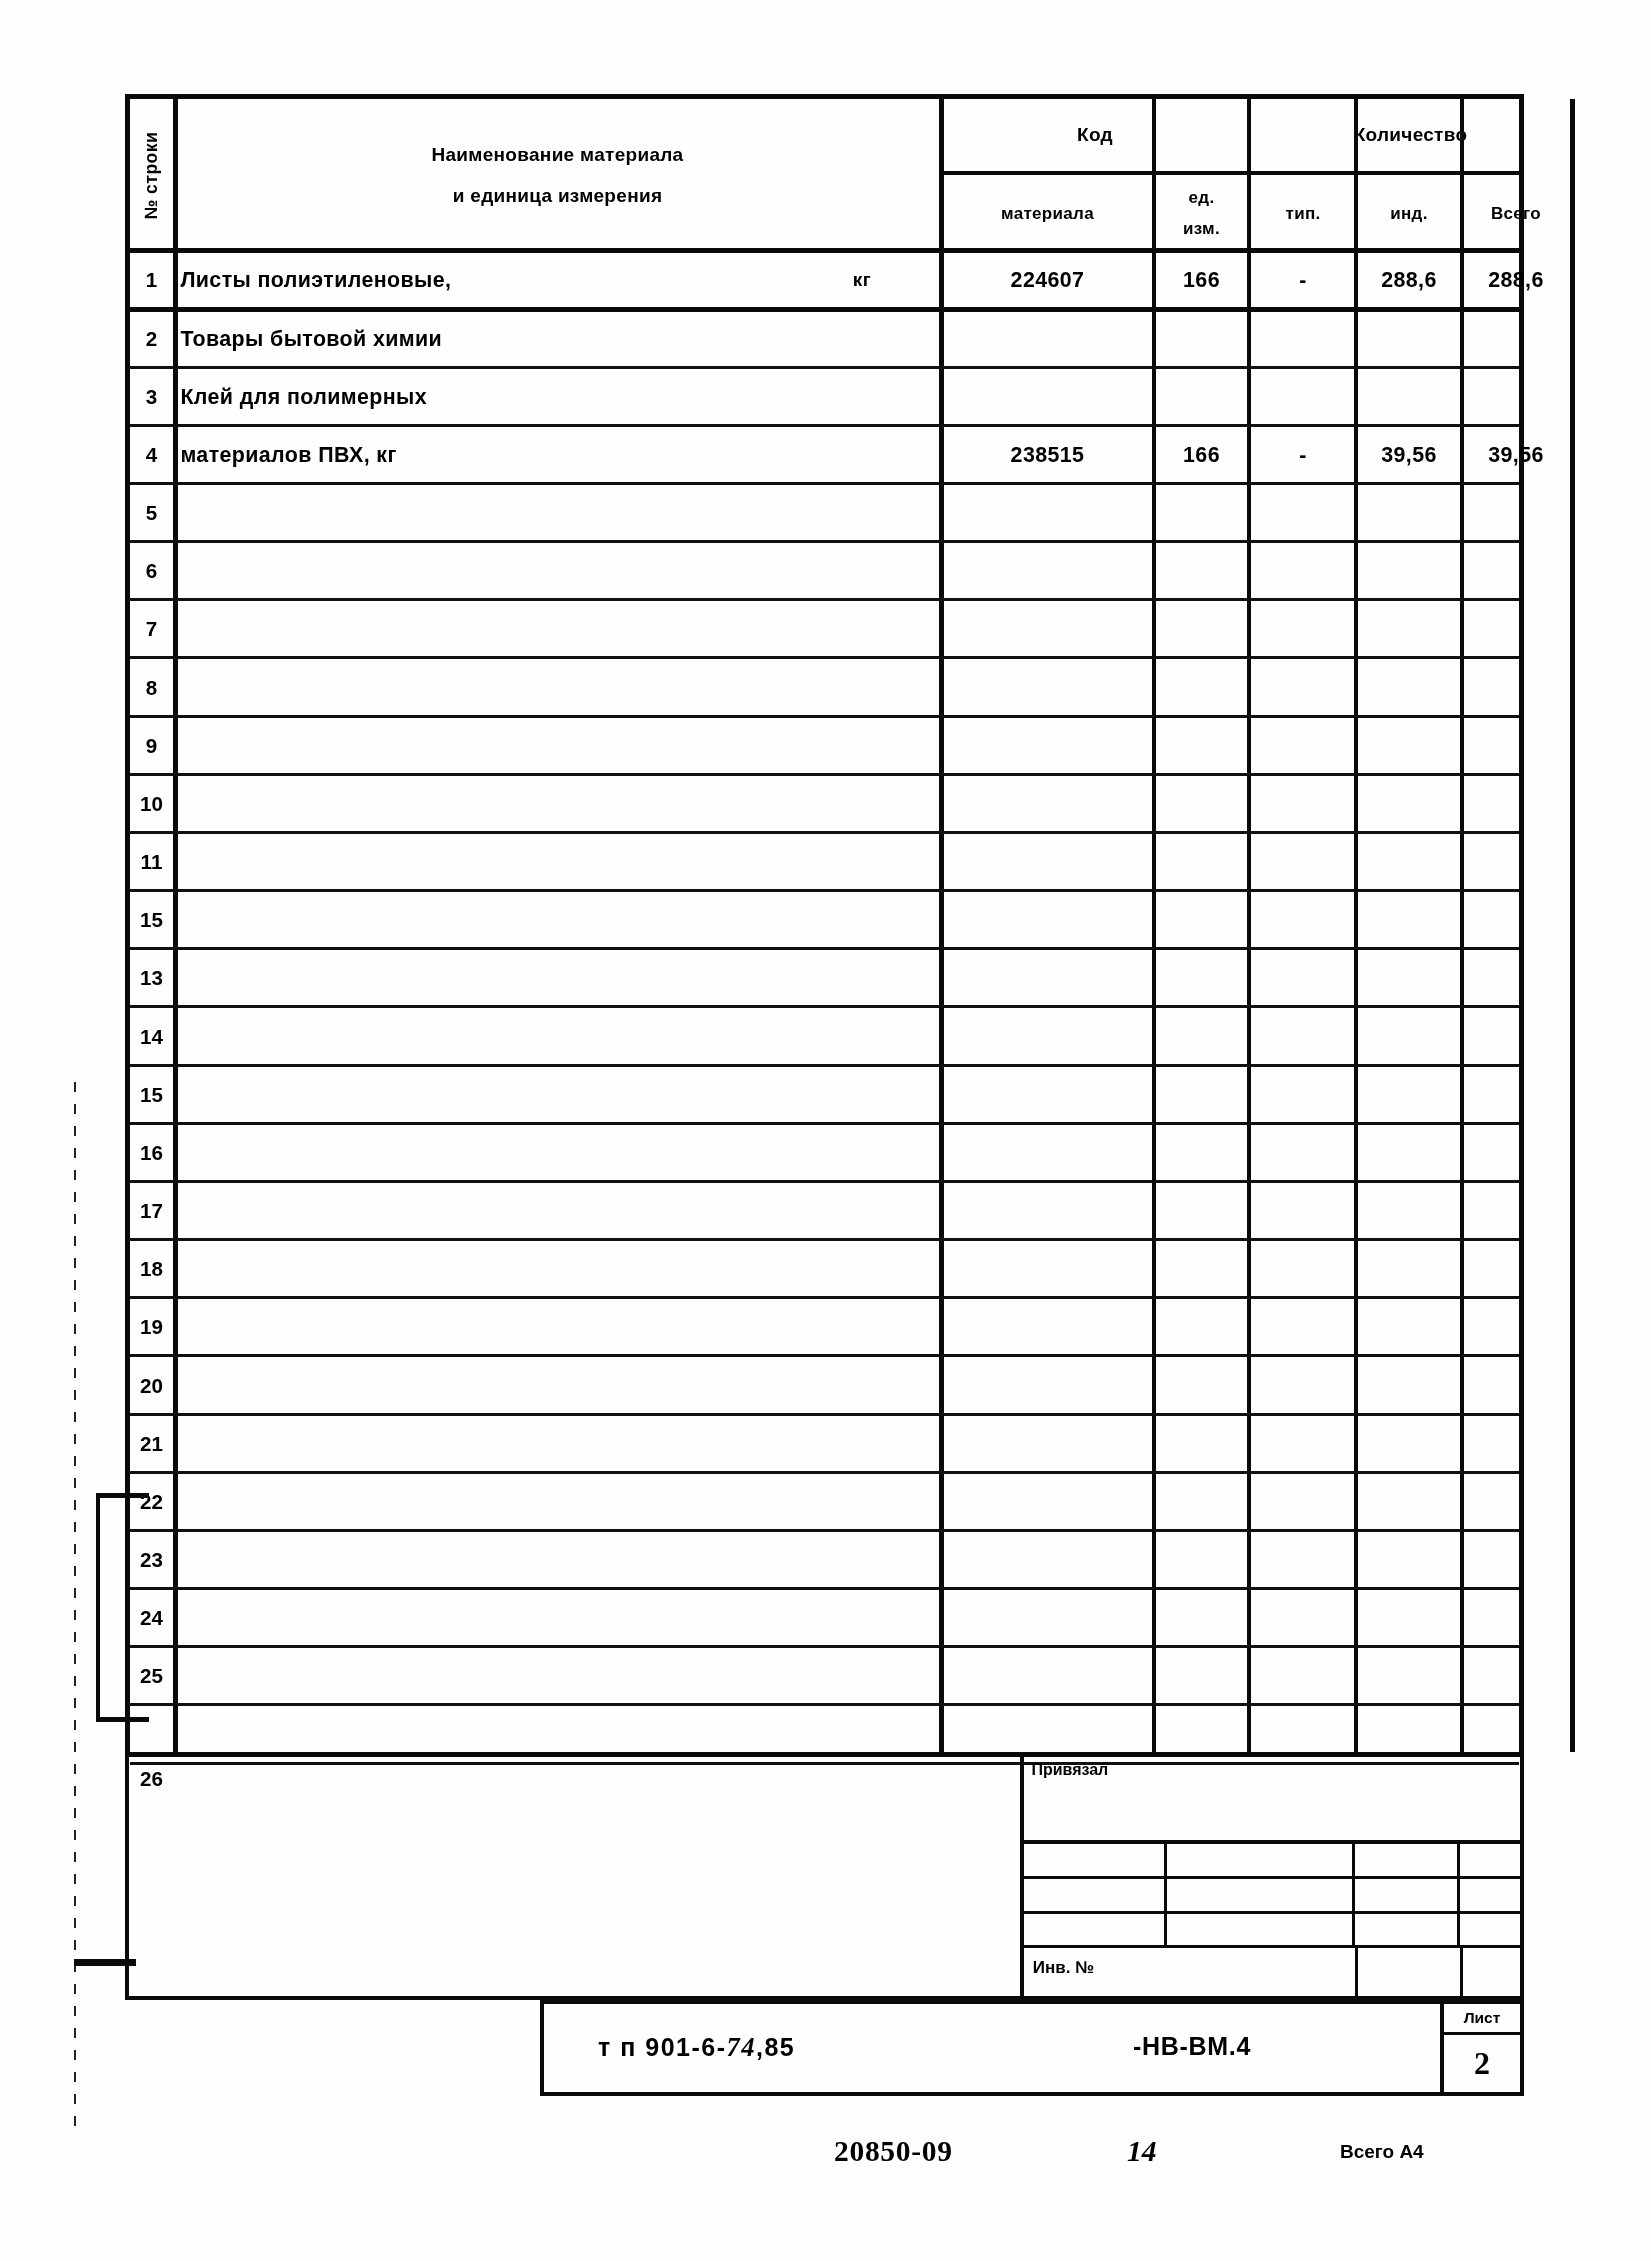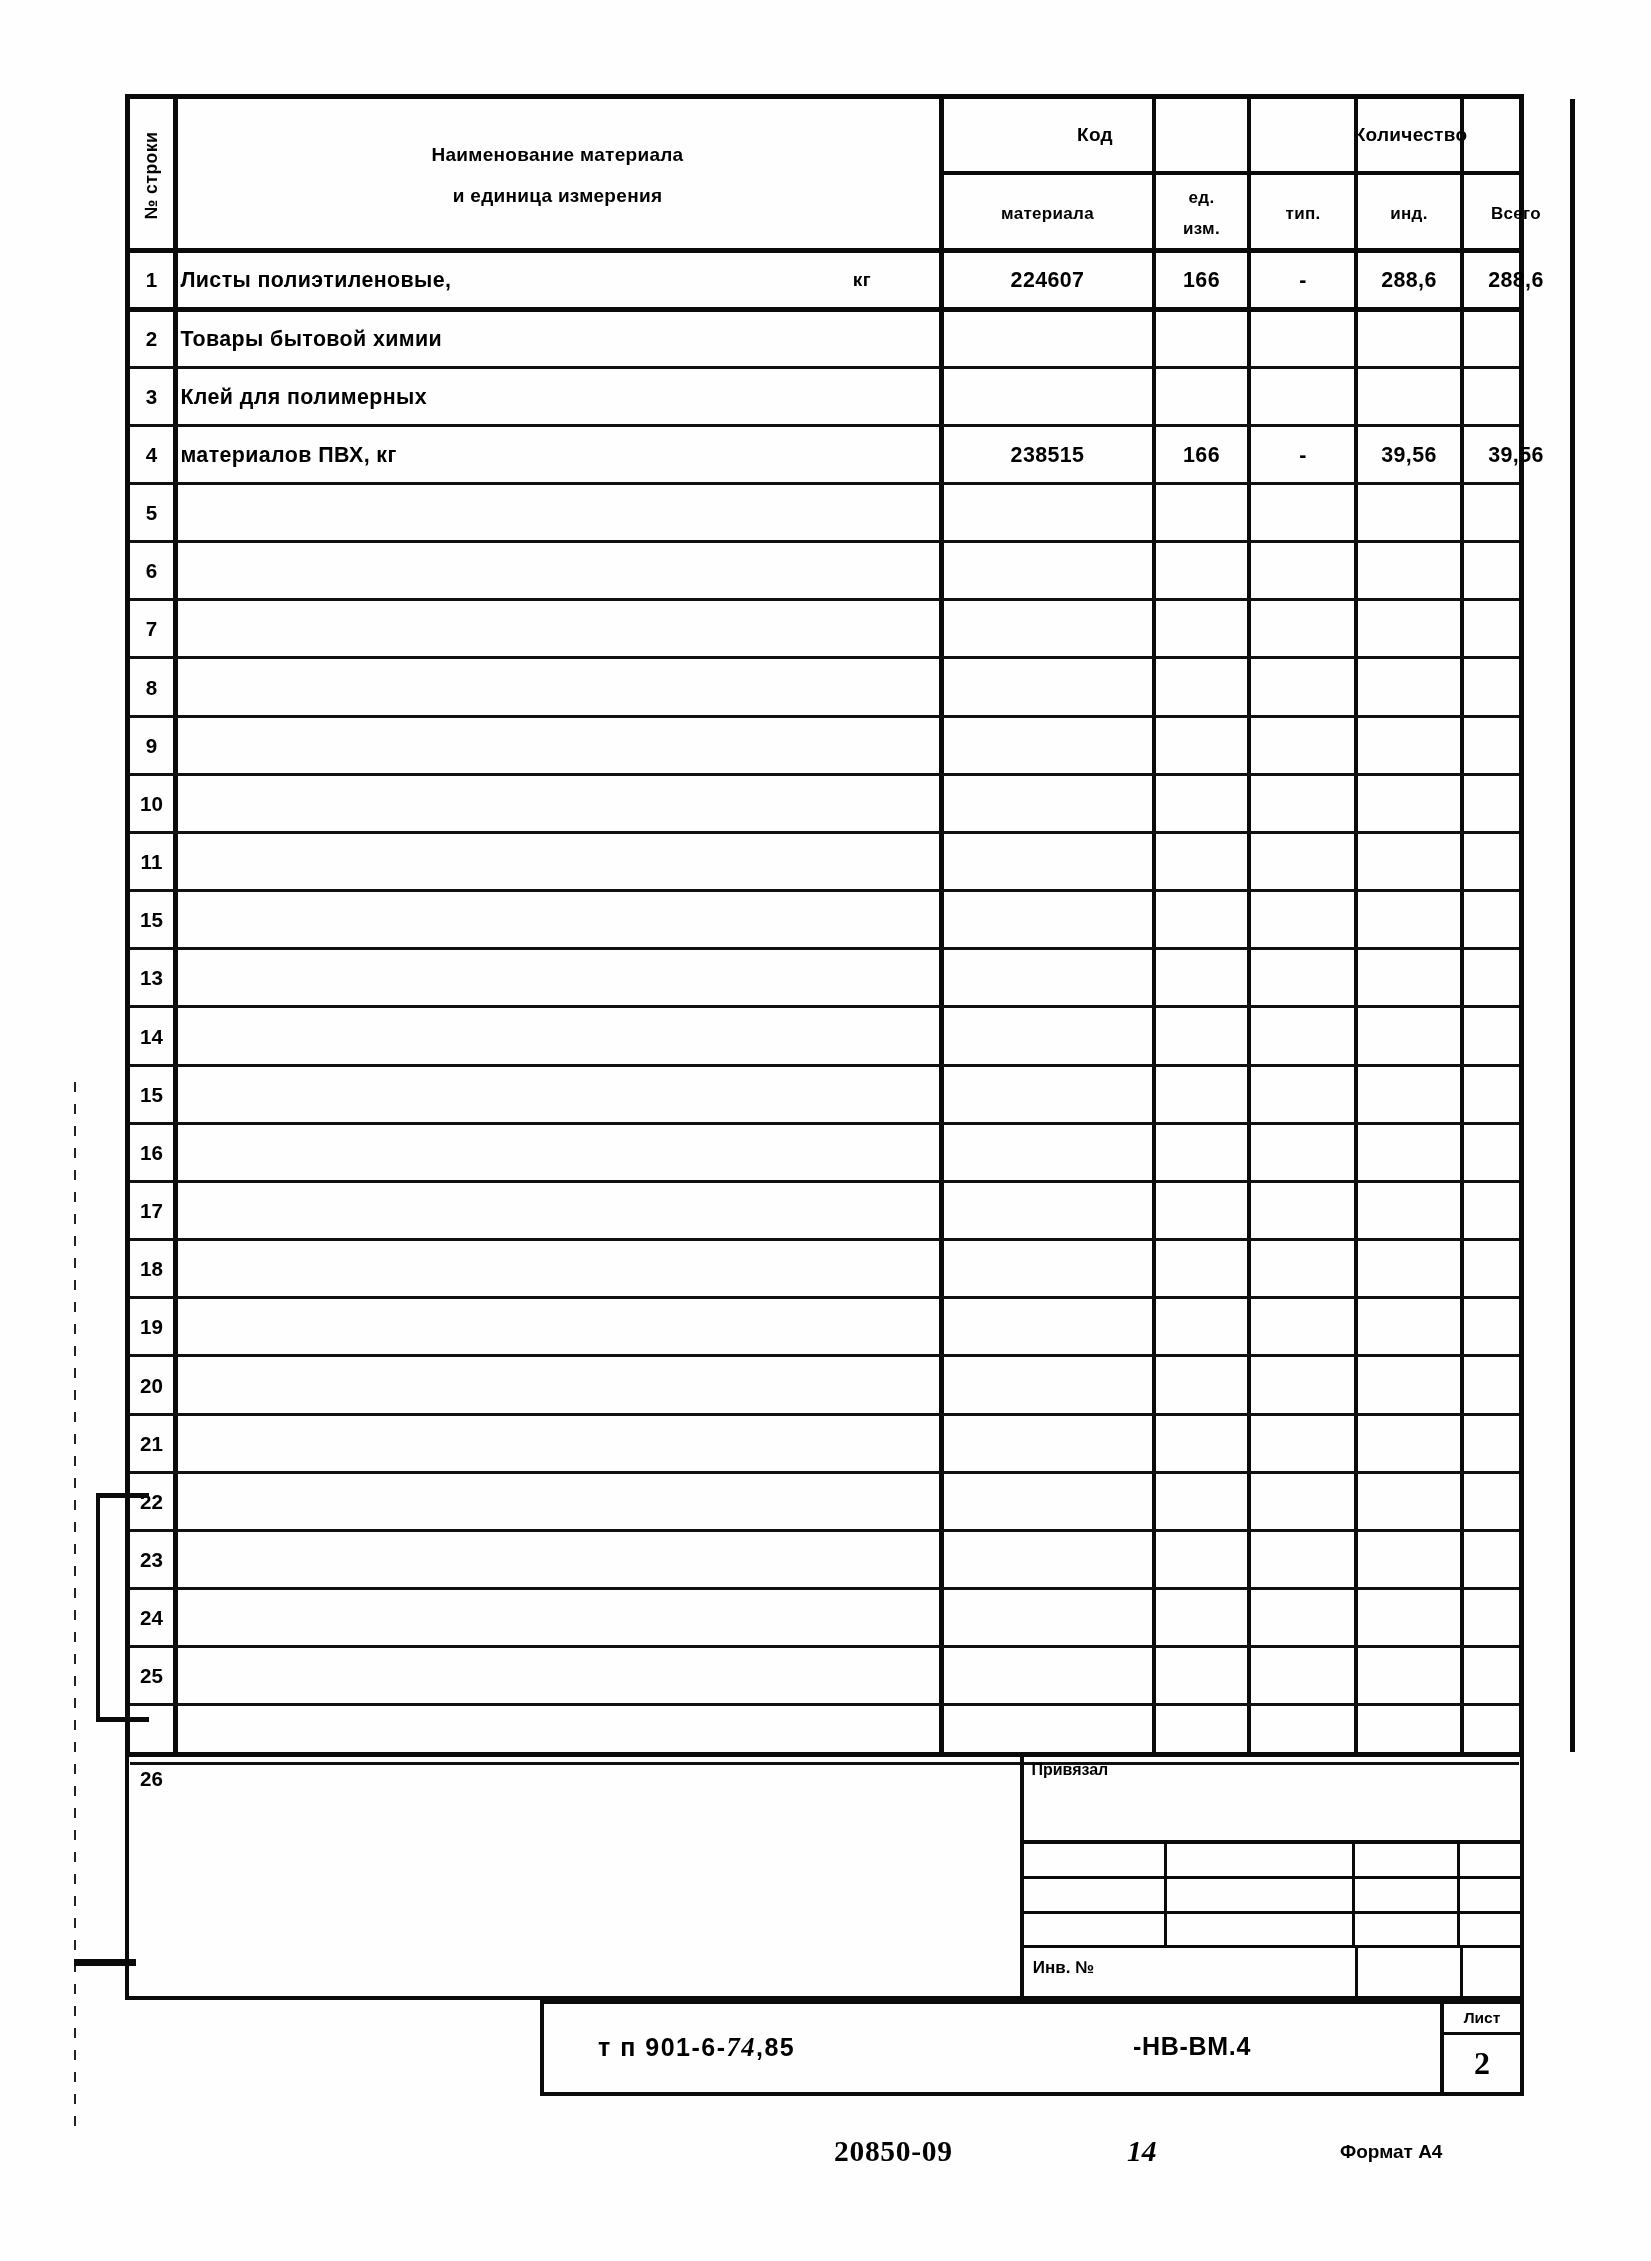--- a/index.html
+++ b/index.html
@@ -529,15 +529,15 @@
 
 <div id="dashline"></div>
 <div class="tick" style="left:96px;top:1493px;width:53px;"></div>
 <div class="tickv" style="left:96px;top:1493px;height:228px;"></div>
 <div class="tick" style="left:96px;top:1717px;width:53px;"></div>
 <div class="tick" style="left:74px;top:1959px;width:62px;height:6.6px;"></div>
 
 <div id="footer">
   <div class="fno">20850-09</div>
   <div class="fpg">14</div>
-  <div class="ffmt">Формат А4</div>
+  <div class="ffmt">Всего А4</div>
 </div>
 
 
 </body></html>

